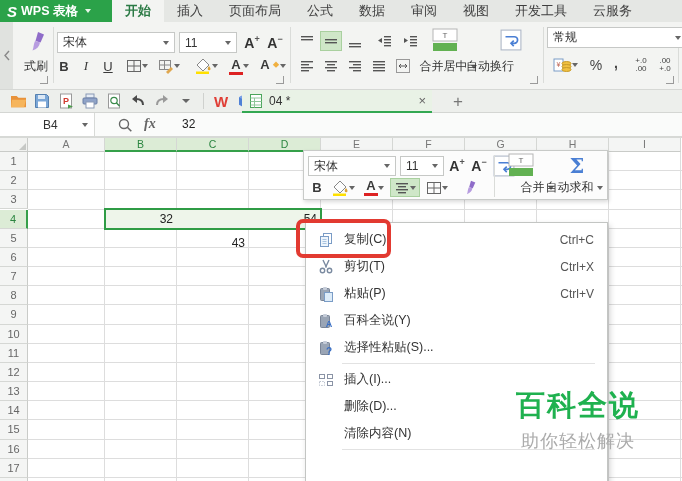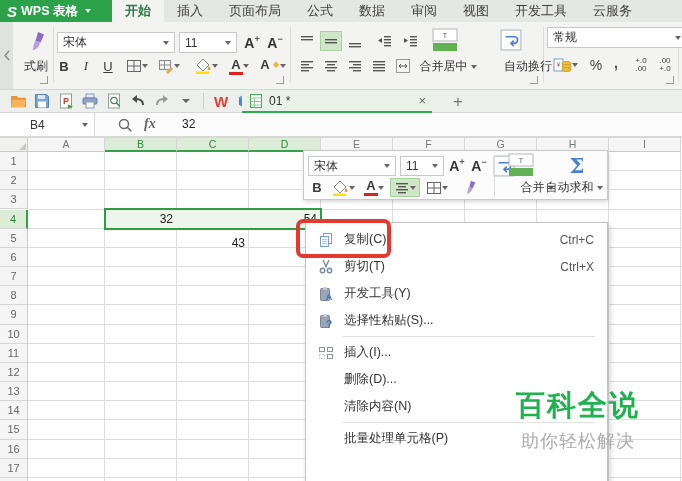--- a/index.html
+++ b/index.html
@@ -45,21 +45,21 @@
   .qicon{width:24px;height:20px;display:flex;align-items:center;justify-content:center}
   .qsep{width:1px;height:16px;background:#cfd1ce;margin:0 5px}
   #doc-tab{position:absolute;left:242px;top:0;width:190px;height:23px;background:#e9f2e6;border-bottom:2px solid #33a852;display:flex;align-items:center;padding:0 6px}
   #doc-tab .lab{margin-left:5px;font-size:12px;color:#333}
   #doc-close{margin-left:auto;color:#666;font-size:13px}
   #new-tab{position:absolute;left:446px;top:0;width:24px;height:23px;display:flex;align-items:center;justify-content:center;font-size:17px;color:#777}
 
   
   #fbar{left:0;top:113px;width:682px;height:25px;background:#fafbfa;border-bottom:2px solid #d7d9d6}
   #namebox{position:absolute;left:0;top:0;width:95px;height:23px;background:#fff;border-right:1px solid #d8dad7;display:flex;align-items:center;padding:0 6px}
-  #namebox .v{margin-left:24px;font-size:12px}
+  #namebox .v{margin-left:37px;font-size:12px}
   #namebox .caret{margin-left:auto}
   #fx{position:absolute;left:144px;top:3px;font-family:"Liberation Serif","DejaVu Serif",serif;font-style:italic;font-weight:bold;font-size:14px;color:#666}
   #fval{position:absolute;left:182px;top:4px;font-size:12px;color:#222}
   .fsep{position:absolute;top:3px;width:1px;height:17px;background:#dcded b}
 
   
   #sheet{left:0;top:138px;width:682px;height:343px;background:#fff;overflow:hidden}
   .colh{position:absolute;top:0;height:14px;background:#f4f5f4;border-right:1px solid #d5d7d4;border-bottom:1px solid #c9cbc8;font-size:10.5px;line-height:13px;text-align:center;color:#777}
   .colh.sel{background:#dcecd6;color:#2b8540;border-bottom:2px solid #35a04a}
   .rowh{position:absolute;left:0;width:28px;background:#f4f5f4;border-right:1px solid #c9cbc8;border-bottom:1px solid #d5d7d4;font-size:11px;text-align:center;color:#666;display:flex;align-items:center;justify-content:center}
@@ -302,21 +302,21 @@
     </div>
   <div class="rbtn" style="left:498px;top:4px;width:26px;height:28px">
       <span>
         <svg width="22" height="22" viewBox="0 0 20 20">
           <rect x="1" y="1" width="18" height="18" fill="#fff" stroke="#b0b8c8"></rect>
           <path d="M5 7h8a3 3 0 010 6h-2.5" fill="none" stroke="#4a7fd4" stroke-width="1.5"></path>
           <path d="M12.5 10.5L10 13l2.5 2.5" fill="none" stroke="#4a7fd4" stroke-width="1.5"></path>
         </svg>
       </span>
     </div>
-  <div class="blabel" style="left:493px;top:36px;width:70px">自动换行</div>
+  <div class="blabel" style="left:455px;top:36px;width:70px">自动换行</div>
   <div class="dlg" style="left:530px;top:54px"></div>
 
   <div class="combo" style="left:547px;top:5px;width:140px">
     <span>常规</span>
       <span class="caret"></span>
   </div>
   <div class="rbtn" style="left:548px;top:32px;width:34px;height:22px">
       <span>
         <svg width="19" height="17" viewBox="0 0 19 17">
           <rect x="1" y="2" width="9" height="12" fill="#fff" stroke="#7a9cc6"></rect>
@@ -428,21 +428,21 @@
         </span>
       </div>
     </div>
   <div class="abs" id="doc-tab">
     <span>
         <svg width="16" height="16" viewBox="0 0 16 16">
           <rect x="2.5" y="1.5" width="11" height="13" fill="#fff" stroke="#4aa55a"></rect>
           <path d="M2.5 5h11M2.5 8.5h11M2.5 12h11M6.5 5v9.5" stroke="#8fc79a"></path>
         </svg>
       </span>
-    <span class="lab">01 *</span>
+    <span class="lab">04 *</span>
     <span id="doc-close">×</span>
   </div>
   <div class="abs" id="new-tab">+</div>
 </div>
 
 <div class="abs" id="fbar">
   <div id="namebox">
     <span class="v">B4</span>
     <span class="caret"></span>
   </div>
@@ -629,24 +629,35 @@
         </svg>
       </span>
       <span class="lab">剪切(T)</span>
       <span class="sc">Ctrl+X</span>
     </div>
     <div class="mi">
       <span class="mic">
         <svg width="16" height="16" viewBox="0 0 16 16">
           <rect x="2.5" y="2.5" width="9" height="12" rx="1" fill="#9aa5b5" stroke="#7a8597"></rect>
           <rect x="5" y="1" width="4" height="3" rx="1" fill="#c5ccd8"></rect>
+          <rect x="6.5" y="6.5" width="8" height="9" fill="#dcebf8" stroke="#7a9cc6"></rect>
+        </svg>
+      </span>
+      <span class="lab">粘贴(P)</span>
+      <span class="sc">Ctrl+V</span>
+    </div>
+    <div class="mi">
+      <span class="mic">
+        <svg width="16" height="16" viewBox="0 0 16 16">
+          <rect x="2.5" y="2.5" width="9" height="12" rx="1" fill="#9aa5b5" stroke="#7a8597"></rect>
+          <rect x="5" y="1" width="4" height="3" rx="1" fill="#c5ccd8"></rect>
           <text x="11" y="14" font-size="9" font-weight="bold" text-anchor="middle" fill="#3a6fc4">A</text>
         </svg>
       </span>
-      <span class="lab">开发工具(Y)</span>
+      <span class="lab">百科全说(Y)</span>
       <span class="sc"></span>
     </div>
     <div class="mi">
       <span class="mic">
         <svg width="16" height="16" viewBox="0 0 16 16">
           <rect x="2.5" y="2.5" width="9" height="12" rx="1" fill="#9aa5b5" stroke="#7a8597"></rect>
           <rect x="5" y="1" width="4" height="3" rx="1" fill="#c5ccd8"></rect>
           <text x="11" y="14.5" font-size="10" font-weight="bold" text-anchor="middle" fill="#3a6fc4">?</text>
         </svg>
       </span>
@@ -672,21 +683,20 @@
       <span class="sc"></span>
     </div>
     <div class="mi">
       <span class="mic"></span>
       <span class="lab">清除内容(N)</span>
       <span class="sc"></span>
     </div>
     <div class="msep"></div>
     <div class="mi">
       <span class="mic"></span>
-      <span class="lab">批量处理单元格(P)</span>
       <span class="sc"></span>
     </div>
   </div>
 
 <div class="abs" id="red-box"></div>
 <div class="abs" id="watermark">
   <div id="wm-title">百科全说</div>
   <div id="wm-sub">助你轻松解决</div>
 </div>
 

